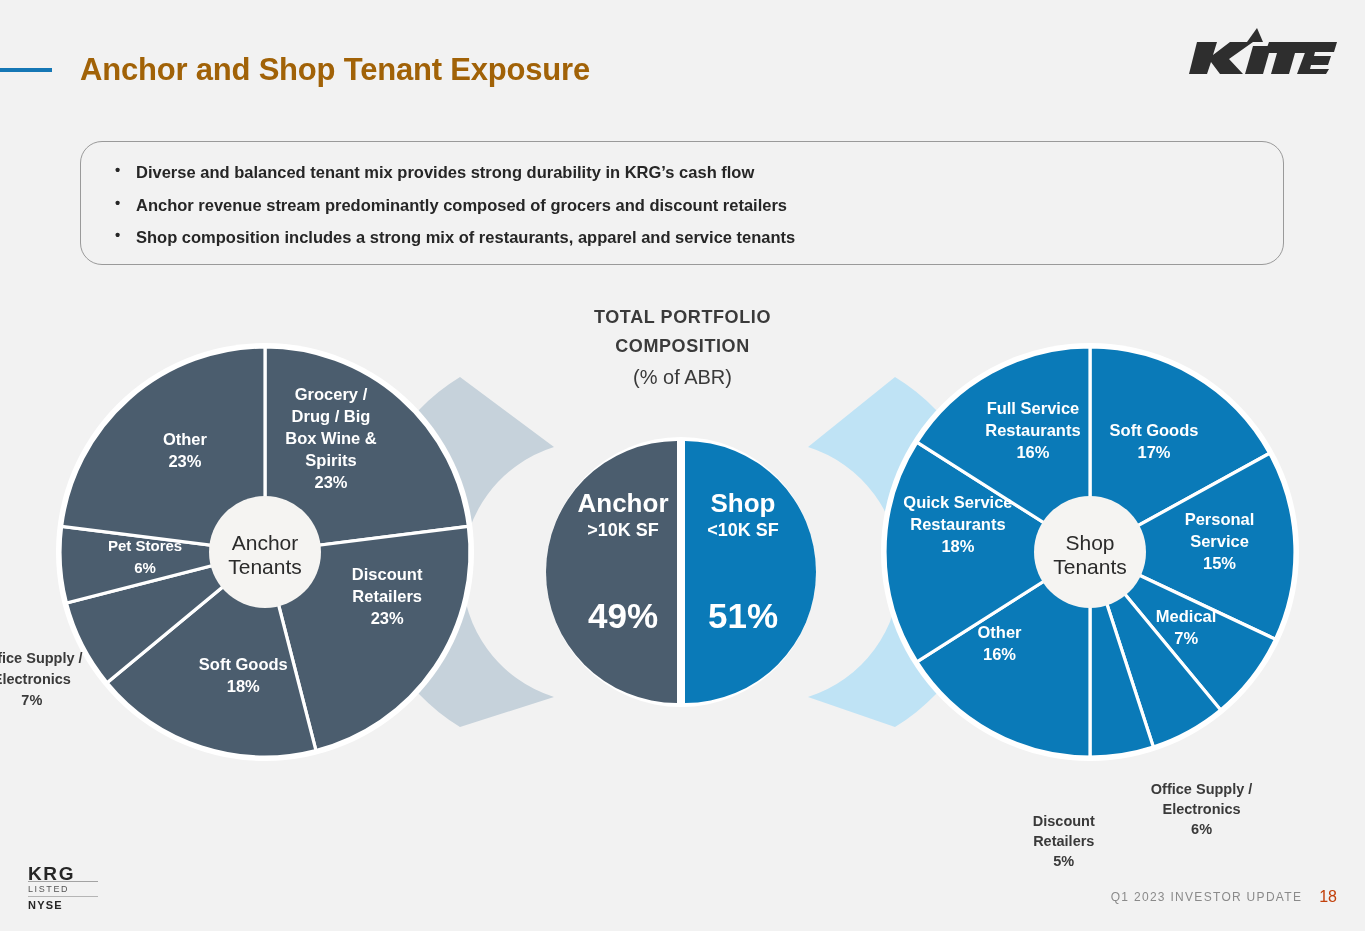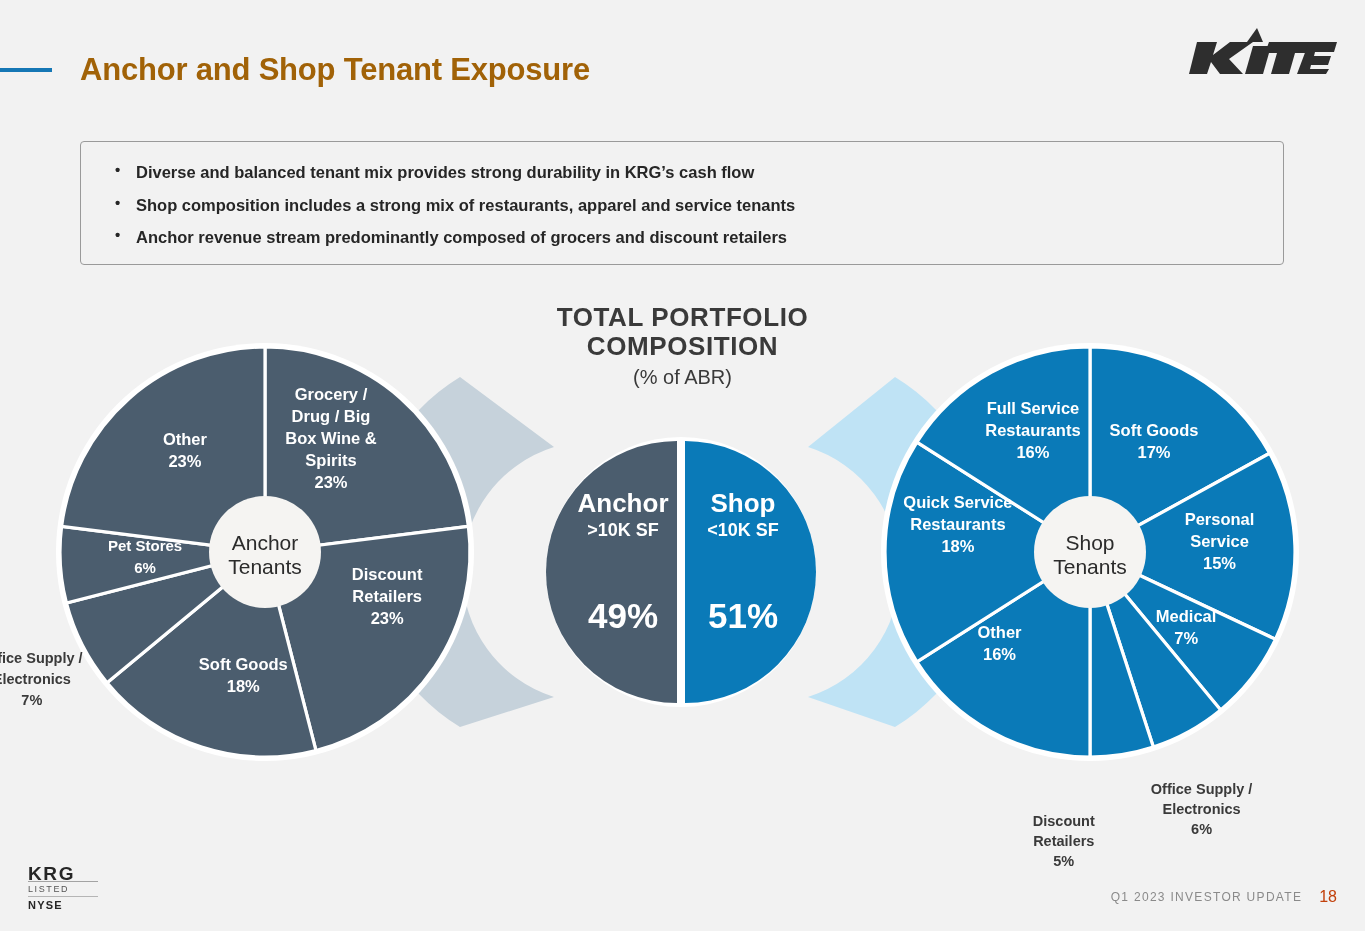--- a/index.html
+++ b/index.html
@@ -23,21 +23,21 @@
     letter-spacing:-0.2px;white-space:nowrap;
   }
 
   
   .kite-logo{position:absolute;right:28px;top:26px;width:150px;height:52px;}
   .kite-logo svg{display:block;}
 
   
   .bullet-box{
     position:absolute;left:80px;top:141px;width:1204px;height:124px;
-    border:1.5px solid #9a9a9a;border-radius:4px;
+    border:1.5px solid #9a9a9a;border-radius:22px;
     background:#f2f2f2;box-sizing:border-box;
   }
   .bullet-list{
     position:absolute;left:22px;top:20px;right:14px;
     margin:0;padding:0;list-style:none;
   }
   .bullet-list li{
     position:relative;padding-left:33px;margin-bottom:12px;
     font-size:16.5px;color:#262626;font-weight:bold;line-height:1.25;
   }
@@ -45,21 +45,21 @@
     content:"\2022";position:absolute;left:12px;top:-1px;
     font-size:15px;color:#262626;
   }
 
   
   .chart-heading{
     position:absolute;left:0;top:303px;width:1365px;text-align:center;
     pointer-events:none;
   }
   .chart-heading .l1{
-    font-size:26px;font-weight:bold;color:#3a3a3a;letter-spacing:0.6px;
+    font-size:18px;font-weight:bold;color:#3a3a3a;letter-spacing:0.6px;
     line-height:29px;
   }
   .chart-heading .l2{
     font-size:20px;color:#3a3a3a;line-height:29px;margin-top:2px;
   }
 
   
   .chart-area{position:absolute;left:0;top:0;width:1365px;height:931px;}
   .chart-area svg{display:block;}
 
@@ -128,22 +128,22 @@
 
         <path d="M122,16 L150,16 L147,26 L128,26 L127,30 L144,30 L141,39 L124,39 L123,43 L142,43 L139,48 L110,48 Z"></path>
       </g>
       <text x="141" y="26" font-family="Liberation Sans, sans-serif" font-size="8" fill="#2e2e2e">®</text>
     </svg>
   </div>
 
   <div class="bullet-box">
     <ul class="bullet-list">
       <li>Diverse and balanced tenant mix provides strong durability in KRG’s cash flow</li>
+      <li>Anchor revenue stream predominantly composed of grocers and discount retailers</li>
       <li>Shop composition includes a strong mix of restaurants, apparel and service tenants</li>
-      <li>Anchor revenue stream predominantly composed of grocers and discount retailers</li>
     </ul>
   </div>
 
   <div class="chart-heading">
     <div class="l1">TOTAL PORTFOLIO</div>
     <div class="l1">COMPOSITION</div>
     <div class="l2">(% of ABR)</div>
   </div>
 
   <div class="chart-area">

